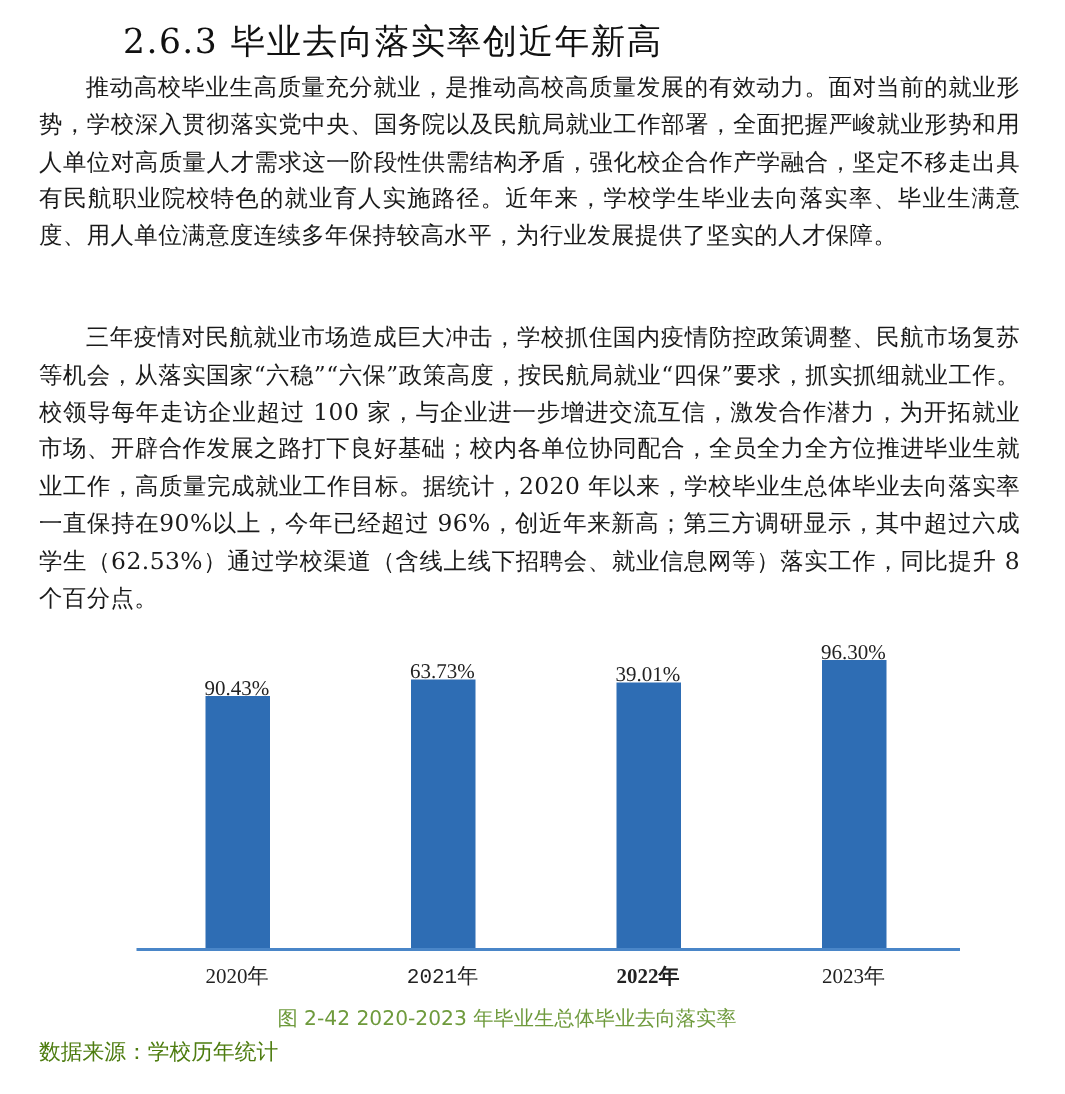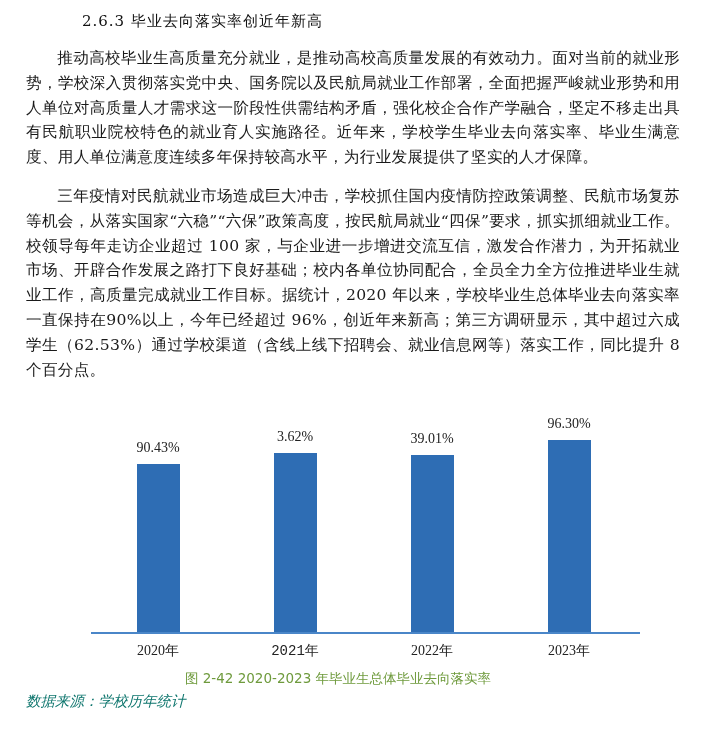--- a/index.html
+++ b/index.html
@@ -1,57 +1,57 @@
 <!DOCTYPE html>
 <html><head>
 <meta charset="utf-8">
 <style>
   html, body { margin:0; padding:0; background:#ffffff; }
   body { width:710px; height:729px; position:relative; overflow:hidden;
          font-family:"DejaVu Serif", "Liberation Serif", serif; color:#1a1a1a; }
-  .title { position:absolute; left:82px; top:12px; font-size:15px; letter-spacing:1px;
+  .title { position:absolute; left:82px; top:12px; font-size:23px; letter-spacing:1px;
            font-family:"DejaVu Serif", serif; color:#111; white-space:nowrap; }
   .para { position:absolute; left:26px; width:654px; font-size:15.6px; line-height:24.8px;
           text-align:justify; text-indent:2em; color:#1a1a1a; letter-spacing:0.3px; }
   .p1 { top:46px; }
-  .p2 { top:184px; }
+  .p2 { top:213px; }
   .chart { position:absolute; left:0; top:0; width:710px; height:729px; pointer-events:none; }
   .bar { position:absolute; background:#2e6db4; width:43px; }
   .val { position:absolute; font-family:"Liberation Serif", serif; font-size:14px; color:#222;
-         width:80px; text-align:center; }
+         width:80px; text-align:center;margin-top:12px; }
   .xlab { position:absolute; font-family:"Liberation Serif", serif; font-size:14px; color:#222;
           width:80px; text-align:center; top:642px; }
   .axis { position:absolute; left:91px; top:632px; width:549px; height:2px; background:#4a86c8; }
   .caption { position:absolute; left:0; width:676px; top:670px; text-align:center;
              font-family:"DejaVu Sans", sans-serif; font-size:13.5px; color:#6e9a3c; }
-  .source { position:absolute; left:26px; top:692px; font-size:14.5px; color:#0f766e;font-style:italic; }
+  .source { position:absolute; left:26px; top:692px; font-size:14.5px; color:#4d7c0f; }
 </style>
 </head>
 <body>
 
 <div class="title">2.6.3 毕业去向落实率创近年新高</div>
 
 <div class="para p1">推动高校毕业生高质量充分就业，是推动高校高质量发展的有效动力。面对当前的就业形势，学校深入贯彻落实党中央、国务院以及民航局就业工作部署，全面把握严峻就业形势和用人单位对高质量人才需求这一阶段性供需结构矛盾，强化校企合作产学融合，坚定不移走出具有民航职业院校特色的就业育人实施路径。近年来，学校学生毕业去向落实率、毕业生满意度、用人单位满意度连续多年保持较高水平，为行业发展提供了坚实的人才保障。</div>
 <div class="para p2">三年疫情对民航就业市场造成巨大冲击，学校抓住国内疫情防控政策调整、民航市场复苏等机会，从落实国家“六稳”“六保”政策高度，按民航局就业“四保”要求，抓实抓细就业工作。校领导每年走访企业超过 100 家，与企业进一步增进交流互信，激发合作潜力，为开拓就业市场、开辟合作发展之路打下良好基础；校内各单位协同配合，全员全力全方位推进毕业生就业工作，高质量完成就业工作目标。据统计，2020 年以来，学校毕业生总体毕业去向落实率一直保持在90%以上，今年已经超过 96%，创近年来新高；第三方调研显示，其中超过六成学生（62.53%）通过学校渠道（含线上线下招聘会、就业信息网等）落实工作，同比提升 8 个百分点。</div>
 
 <div class="chart">
   <div class="val" style="left:118px; top:440px;">90.43%</div>
   <div class="bar" style="left:137px; top:464px; height:169px;"></div>
 
-  <div class="val" style="left:255px; top:429px;">3.62%</div>
+  <div class="val" style="left:255px; top:429px;">63.73%</div>
   <div class="bar" style="left:274px; top:453px; height:180px;"></div>
 
   <div class="val" style="left:392px; top:431px;">39.01%</div>
   <div class="bar" style="left:411px; top:455px; height:178px;"></div>
 
   <div class="val" style="left:529px; top:416px;">96.30%</div>
   <div class="bar" style="left:548px; top:440px; height:193px;"></div>
 
   <div class="axis"></div>
 
   <div class="xlab" style="left:118px;">2020年</div>
   <div class="xlab" style="left:255px;font-family:Liberation Mono, monospace;">2021年</div>
-  <div class="xlab" style="left:392px;">2022年</div>
+  <div class="xlab" style="left:392px;font-weight:bold;">2022年</div>
   <div class="xlab" style="left:529px;">2023年</div>
 </div>
 
 <div class="caption">图 2-42  2020-2023 年毕业生总体毕业去向落实率</div>
 <div class="source">数据来源：学校历年统计</div>
 
 </body></html>

